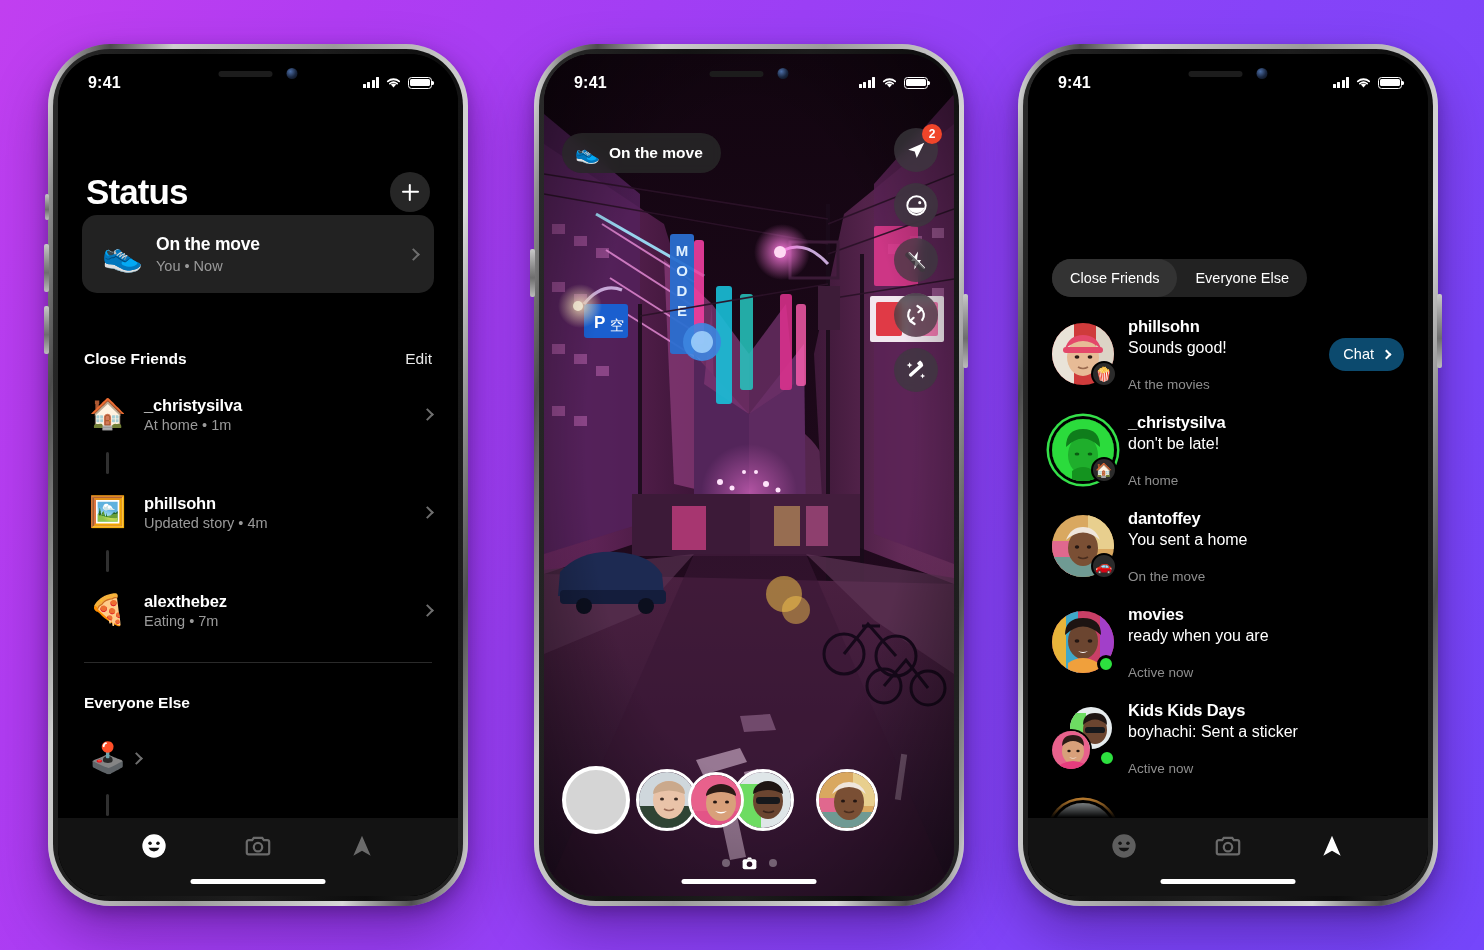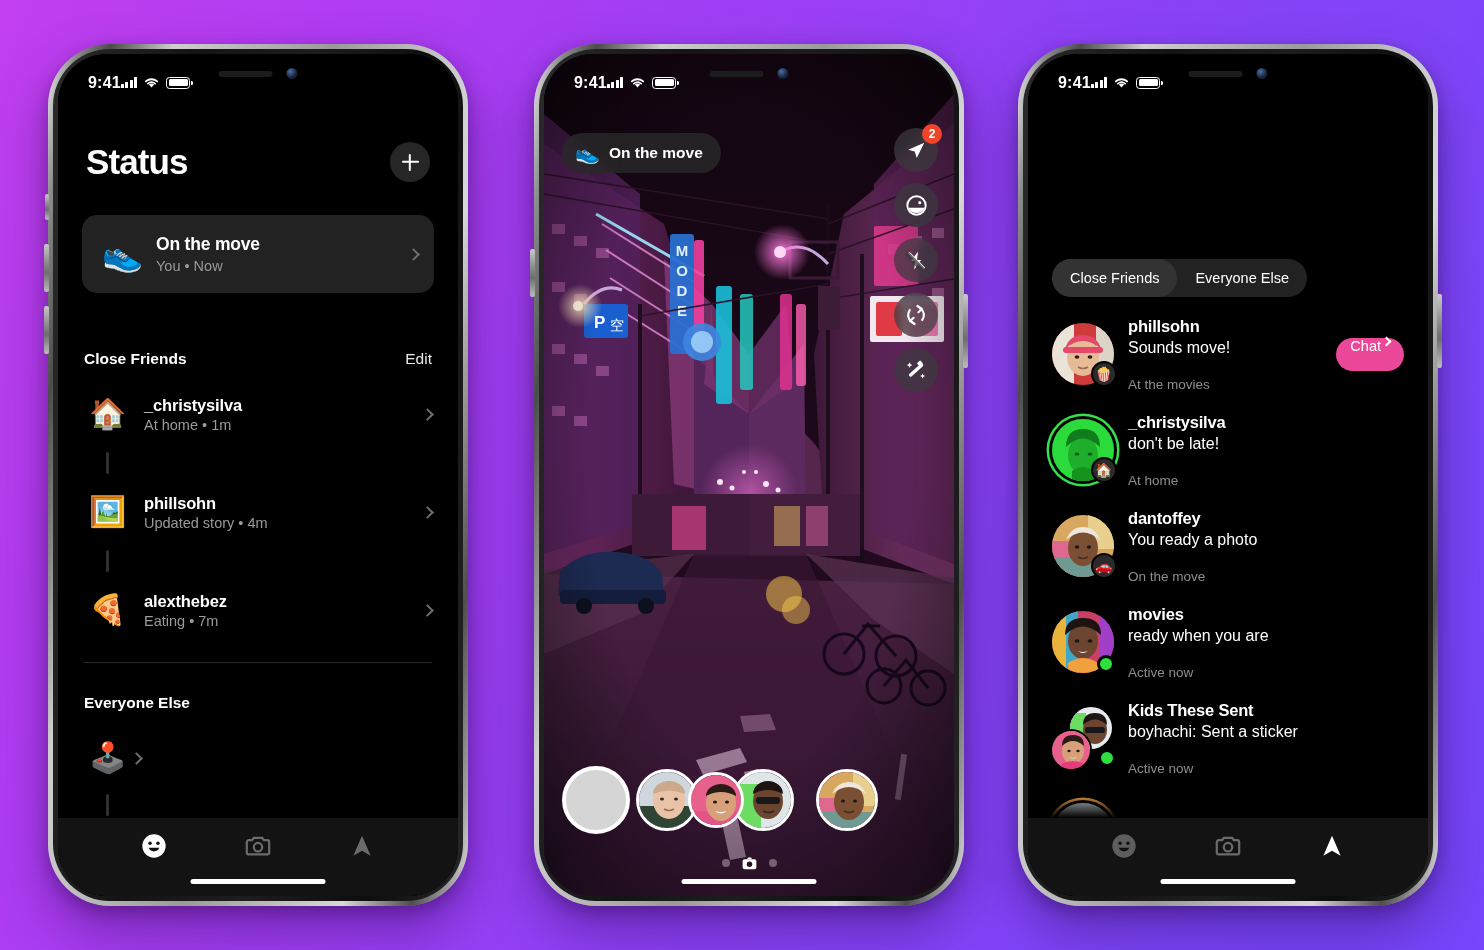--- a/index.html
+++ b/index.html
@@ -32,21 +32,21 @@
     position:absolute; top:14px; left:50%; transform:translateX(-50%);
     display:flex; align-items:center; gap:14px;
   }
   .speaker{ width:54px; height:6px; border-radius:4px; background:#1c1c1c; }
   .frontcam{ width:11px; height:11px; border-radius:50%;
     background:radial-gradient(circle at 35% 32%, #4d6fa8 0%, #1a2740 55%, #070b14 100%); }
 
   
   .statusbar{
     position:absolute; top:0; left:0; right:0; height:56px;
-    display:flex; align-items:center; justify-content:flex-start;
+    display:flex; align-items:center; justify-content:space-between;
     padding:1px 26px 0 30px; color:#fff; z-index:30;
   }
   .clock{ font-size:16px; font-weight:600; letter-spacing:.2px; }
   .sb-right{ display:flex; align-items:center; gap:6px; }
   .bars{ display:flex; align-items:flex-end; gap:1.5px; height:11px; }
   .bars i{ width:3px; background:#fff; border-radius:.5px; display:block; }
   .bars i:nth-child(1){ height:4px }
   .bars i:nth-child(2){ height:6px }
   .bars i:nth-child(3){ height:8.5px }
   .bars i:nth-child(4){ height:11px }
@@ -56,21 +56,21 @@
   .battery b{ display:block; height:100%; width:100%; background:#fff; border-radius:1.5px; }
 
   
   .homebar{ position:absolute; bottom:12px; left:50%; transform:translateX(-50%);
     width:135px; height:5px; border-radius:3px; background:#fff; z-index:40;}
 
   
   #p1{ left:48px; top:44px; width:420px; height:862px; }
   .app{ position:absolute; inset:0; background:#000; color:#fff; }
   .hdr{ position:absolute; top:88px; left:0; right:0; height:70px;
-        display:flex; align-items:flex-start; justify-content:space-between; padding:0 28px; }
+        display:flex; align-items:flex-end; justify-content:space-between; padding:0 28px; }
   .hdr h1{ font-size:35px; font-weight:700; letter-spacing:-.9px; }
   .circbtn{ width:40px; height:40px; border-radius:50%; background:#262626;
             display:flex; align-items:center; justify-content:center; }
   .plus{ position:relative; width:17px; height:17px; }
   .plus::before,.plus::after{ content:""; position:absolute; background:#fff; border-radius:1px; }
   .plus::before{ left:50%; top:0; width:2.4px; height:100%; transform:translateX(-50%); }
   .plus::after{ top:50%; left:0; height:2.4px; width:100%; transform:translateY(-50%); }
 
   .mycard{ position:absolute; top:161px; left:24px; right:24px; height:78px;
     background:#222; border-radius:15px; display:flex; align-items:center; padding:0 16px; }
@@ -141,22 +141,22 @@
   .ringmulti{ box-shadow:0 0 0 3px #000, 0 0 0 5.5px #f0a03c; }
   .emobadge{ position:absolute; right:-3px; bottom:-2px; width:26px; height:26px; border-radius:50%;
     background:#2b2b2b; display:flex; align-items:center; justify-content:center; font-size:14px;
     border:2.5px solid #000; }
   .onlinedot{ position:absolute; right:-1px; bottom:0px; width:18px; height:18px; border-radius:50%;
     background:#2de03f; border:3px solid #000; }
   .th .body{ flex:1; margin-left:14px; }
   .th .nm{ font-size:16.5px; font-weight:700; letter-spacing:-.2px; }
   .th .msg{ font-size:16px; margin-top:3px; color:#fff; }
   .th .meta{ font-size:13.5px; color:#8e8e8e; margin-top:20px; }
-  .chatbtn{ height:33px; border-radius:17px; background:#ec4899; display:flex; 
-    gap:2px; padding:0 14px; color:#fff; font-size:14.5px; flex:none; }
+  .chatbtn{ height:33px; border-radius:17px; background:#0c4a6e; display:flex; align-items:center;
+    gap:9px; padding:0 14px; color:#fff; font-size:14.5px; flex:none; }
   .chatbtn .chv{ width:7px; height:7px; border-right:2px solid #fff; border-top:2px solid #fff;
     transform:rotate(45deg); }
   .searchic{ width:19px; height:19px; border:2.3px solid #fff; border-radius:50%; position:relative; }
   .searchic::after{ content:""; position:absolute; right:-5px; bottom:-4px; width:8px; height:2.3px;
     background:#fff; transform:rotate(45deg); border-radius:2px; }
 
   .fade{ position:absolute; left:0; right:0; bottom:78px; height:26px;
          background:linear-gradient(to bottom, rgba(0,0,0,0), #000); }
 </style>
 </head>
@@ -674,21 +674,21 @@
                 <rect x="11" y="24" width="40" height="6" rx="3" fill="#e4486a"></rect>
                 <ellipse cx="25" cy="34" rx="2.4" ry="1.8" fill="#2a1c16"></ellipse>
                 <ellipse cx="38" cy="34" rx="2.4" ry="1.8" fill="#2a1c16"></ellipse>
                 <path d="M26 44 q5 3 10 0" stroke="#9b6b50" stroke-width="1.7" fill="none"></path>
               </svg>
             </div>
             <div class="emobadge">🍿</div>
           </div>
           <div class="body">
             <div class="nm">phillsohn</div>
-            <div class="msg">Sounds move!</div>
+            <div class="msg">Sounds good!</div>
             <div class="meta">At the movies</div>
           </div>
           <div class="chatbtn">
             <span>Chat</span>
             <span class="chv"></span>
           </div>
         </div>
 
         <div class="th">
           <div class="avwrap">
@@ -723,21 +723,21 @@
                 <path d="M14 25 q17 -15 34 0 q-5 -13 -17 -13 q-12 0 -17 13z" fill="#efe6dc"></path>
                 <ellipse cx="25" cy="32" rx="2.2" ry="1.7" fill="#231612"></ellipse>
                 <ellipse cx="37" cy="32" rx="2.2" ry="1.7" fill="#231612"></ellipse>
                 <path d="M26 42 q5 3 10 0" stroke="#4a2d1e" stroke-width="1.6" fill="none"></path>
               </svg>
             </div>
             <div class="emobadge">🚗</div>
           </div>
           <div class="body">
             <div class="nm">dantoffey</div>
-            <div class="msg">You ready a photo</div>
+            <div class="msg">You sent a home</div>
             <div class="meta">On the move</div>
           </div>
         </div>
 
         <div class="th">
           <div class="avwrap">
             <div class="avimg">
               <svg viewBox="0 0 62 62" width="62" height="62">
                 <rect width="62" height="62" fill="#c93f66"></rect>
                 <rect x="0" y="0" width="14" height="62" fill="#e8b43a"></rect>
@@ -778,21 +778,21 @@
                 <path d="M10 15 q11 -10 22 0 q0 -11 -11 -11 q-11 0 -11 11z" fill="#2b1b16"></path>
                 <path d="M8 34 q13 -8 26 0 l0 8 -26 0z" fill="#e63c7e"></path>
                 <ellipse cx="17" cy="20" rx="1.7" ry="1.3" fill="#231612"></ellipse>
                 <ellipse cx="26" cy="20" rx="1.7" ry="1.3" fill="#231612"></ellipse>
                 <path d="M17 26 q4 3 8 0 q-4 2 -8 0z" fill="#fff"></path>
               </svg>
             </div>
             <div class="onlinedot" style="right:-2px;bottom:2px"></div>
           </div>
           <div class="body">
-            <div class="nm">Kids These Sent</div>
+            <div class="nm">Kids Kids Days</div>
             <div class="msg">boyhachi: Sent a sticker</div>
             <div class="meta">Active now</div>
           </div>
         </div>
 
         <div class="th">
           <div class="avwrap">
             <div class="avimg ringmulti">
               <svg viewBox="0 0 62 62" width="62" height="62">
                 <rect width="62" height="62" fill="#cfd8dc"></rect>

